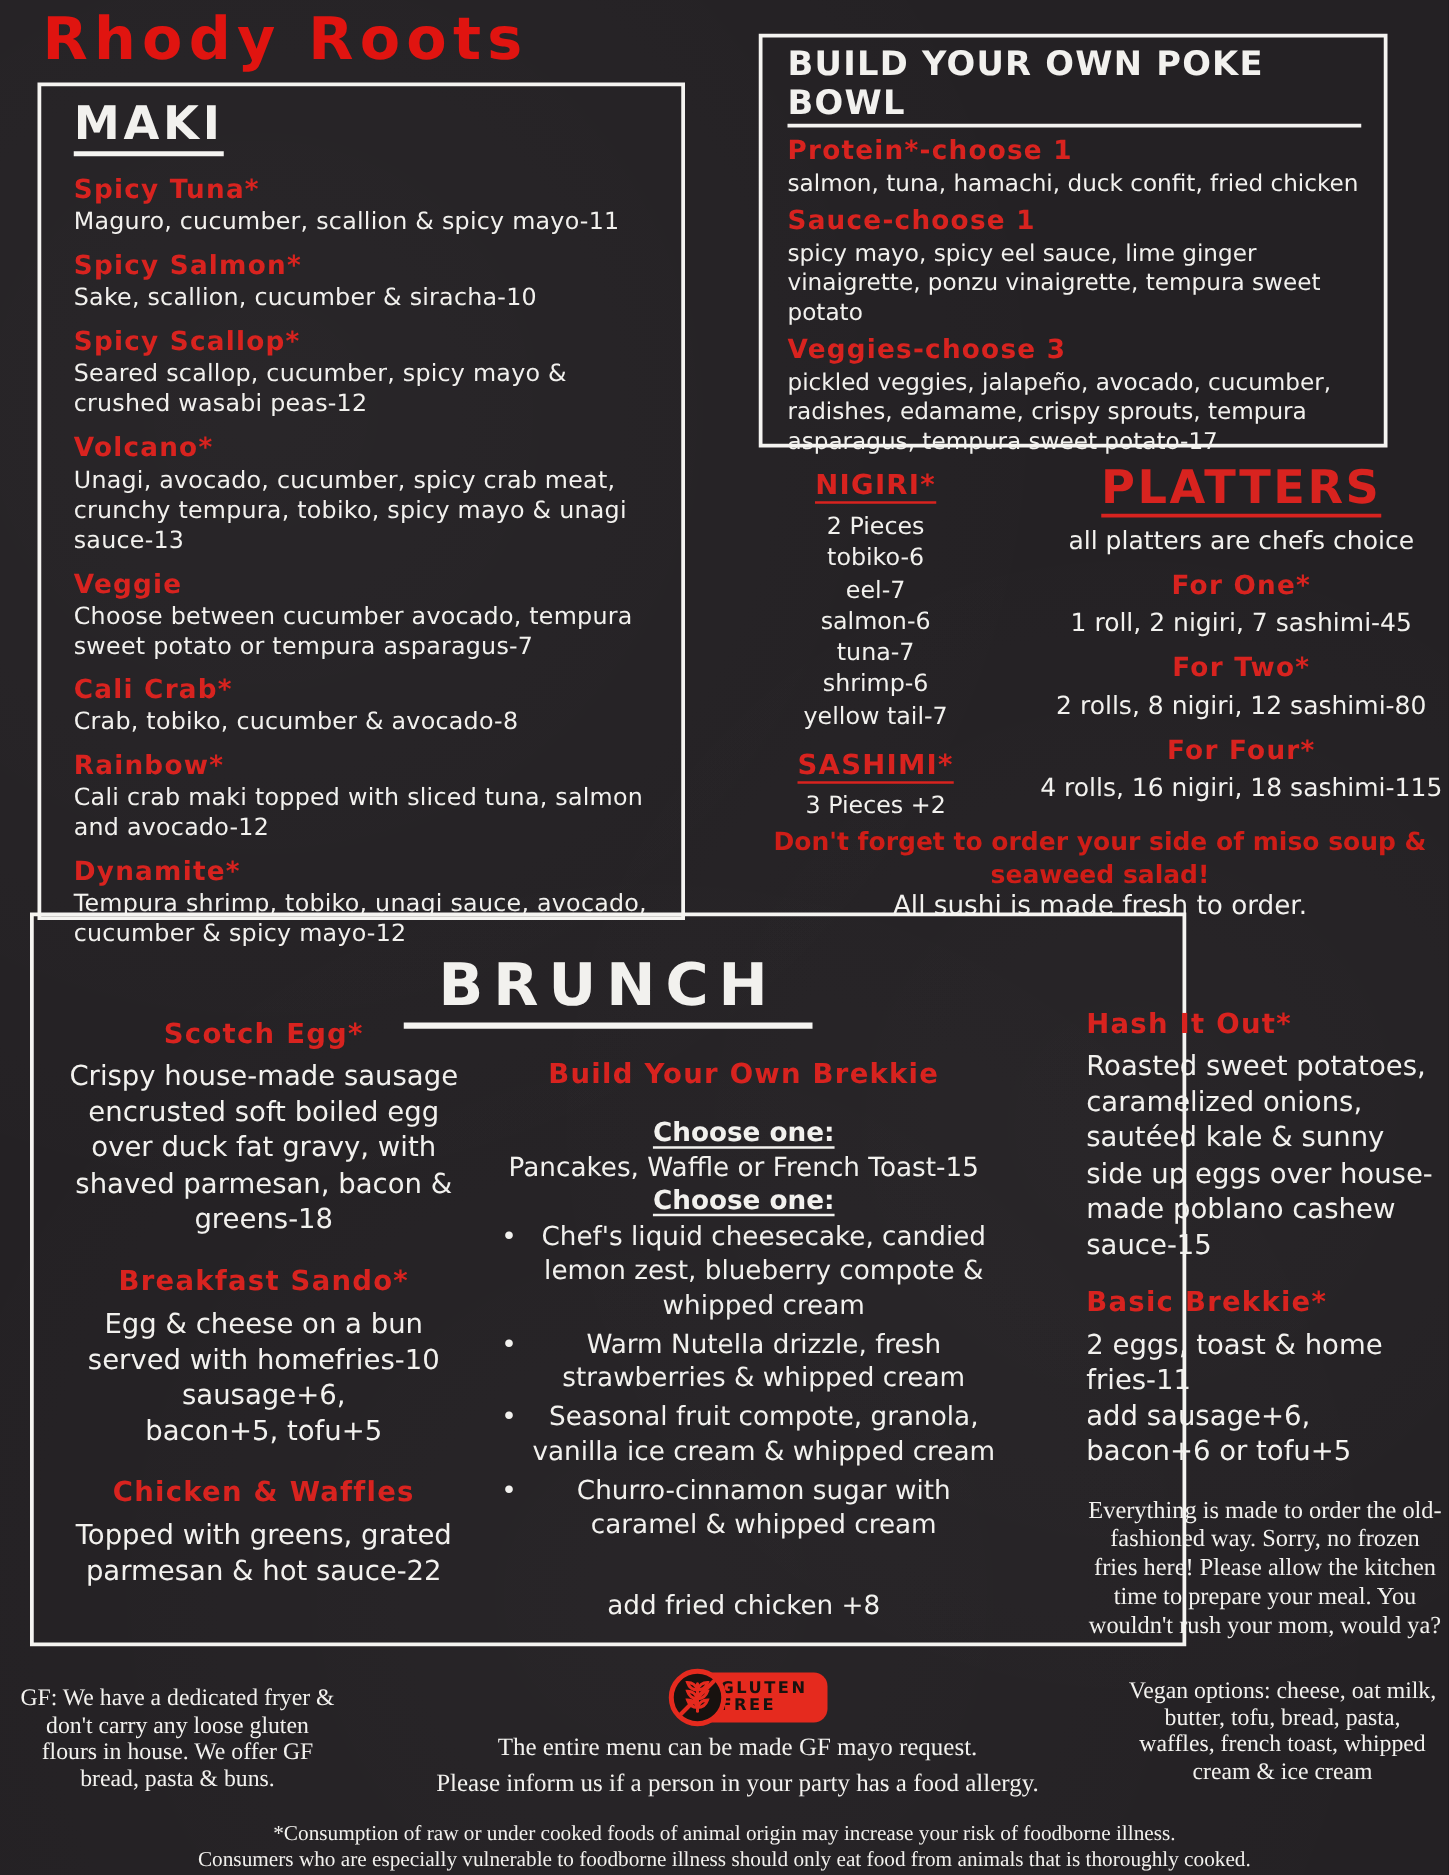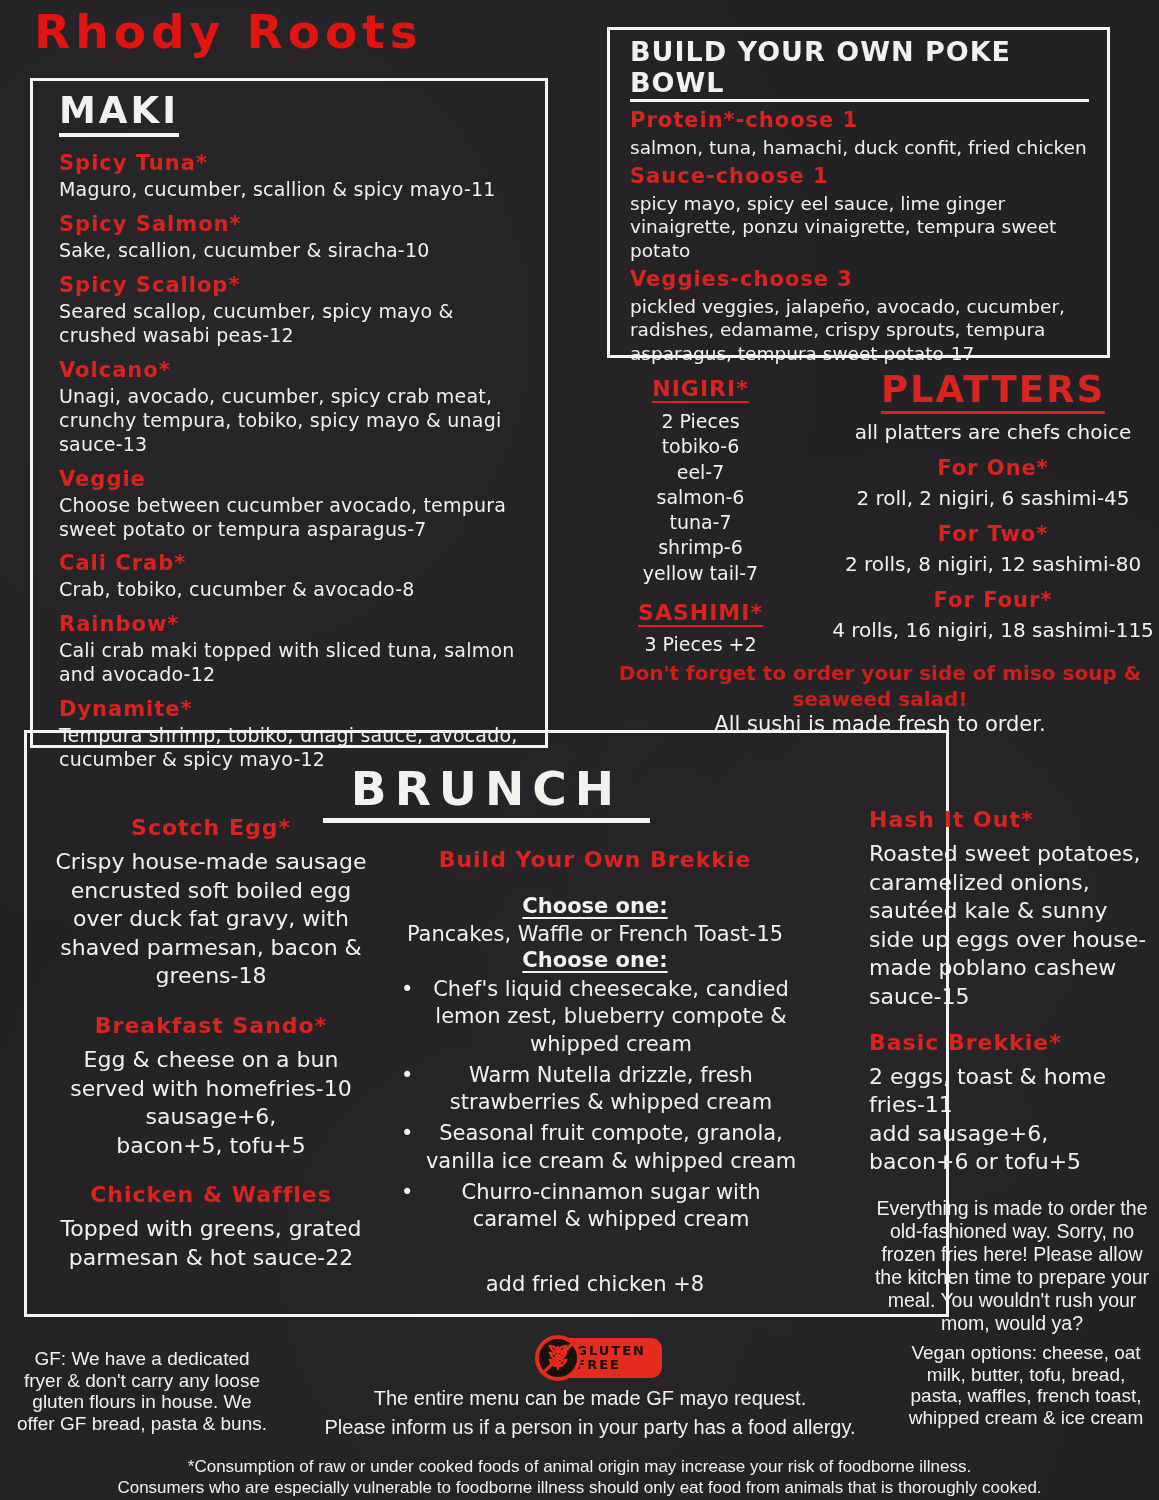--- a/index.html
+++ b/index.html
@@ -8,30 +8,30 @@
     position:relative; width:1159px; height:1500px; overflow:hidden;
     background:#242124;
     background-image:
       radial-gradient(circle at 18% 22%, rgba(255,255,255,0.025), transparent 45%),
       radial-gradient(circle at 78% 60%, rgba(255,255,255,0.02), transparent 40%),
       radial-gradient(circle at 45% 85%, rgba(255,255,255,0.018), transparent 45%);
     font-family:"DejaVu Sans", sans-serif;
     color:#f2f1ee;
   }
   .chalk { font-family:"DejaVu Sans", sans-serif; }
-  .serif { font-family:Liberation Sans, sans-serif; }
+  .serif { font-family:Liberation Serif, serif; }
 
   .title {
     position:absolute; left:34px; top:4px;
     font-size:47px; font-weight:bold; color:#e01410; letter-spacing:5px;
   }
 
   .box { position:absolute; border:3px solid #f5f4f1; }
 
-  .maki-box { left:30px; top:78px; width:518px; height:670px; padding:8px 20px 0 26px; }
+  .maki-box { left:30px; top:66px; width:518px; height:670px; padding:8px 20px 0 26px; }
   .maki-heading { display:inline-block; font-size:37px; font-weight:bold; letter-spacing:3px;
     border-bottom:4px solid #f5f4f1; padding-bottom:1px; margin-bottom:4px; }
   .m-item { margin-top:10px; }
   .m-name { font-size:21px; font-weight:bold; color:#d8231f; letter-spacing:1px; }
   .m-desc { font-size:19px; line-height:1.26; margin-top:3px; letter-spacing:0.2px; }
 
   .poke-box { left:607px; top:27px; width:503px; height:331px; padding:6px 18px 0 20px; }
   .poke-heading { display:inline-block; font-size:27px; font-weight:bold; letter-spacing:1px;
     border-bottom:3px solid #f5f4f1; padding-bottom:1px; margin-bottom:2px; }
   .p-group { margin-top:4px; }
@@ -175,21 +175,21 @@
       <span class="sashimi-heading">SASHIMI*</span>
       <div class="sashimi-line">3 Pieces +2</div>
     </div>
   </div>
 
   <div class="platters-col">
     <span class="platters-heading">PLATTERS</span>
     <div class="pl-subtitle">all platters are chefs choice</div>
     <div>
       <div class="pl-name">For One*</div>
-      <div class="pl-desc">2 roll, 2 nigiri, 6 sashimi-45</div>
+      <div class="pl-desc">1 roll, 2 nigiri, 7 sashimi-45</div>
     </div>
     <div>
       <div class="pl-name">For Two*</div>
       <div class="pl-desc">2 rolls, 8 nigiri, 12 sashimi-80</div>
     </div>
     <div>
       <div class="pl-name">For Four*</div>
       <div class="pl-desc">4 rolls, 16 nigiri, 18 sashimi-115</div>
     </div>
   </div>

